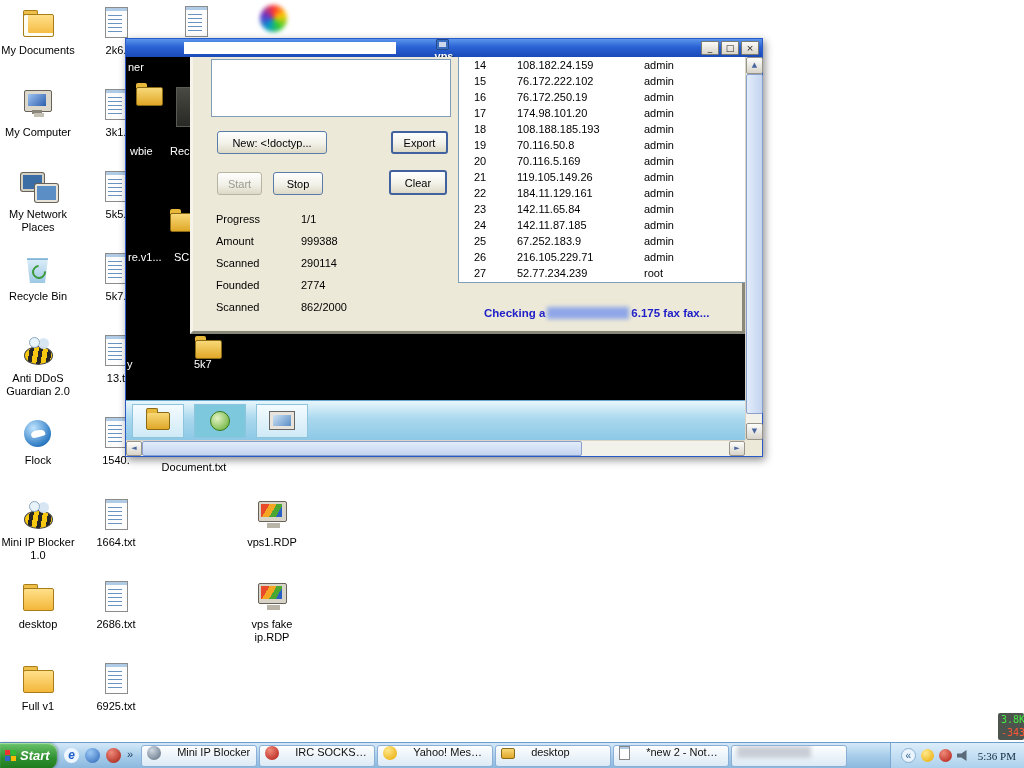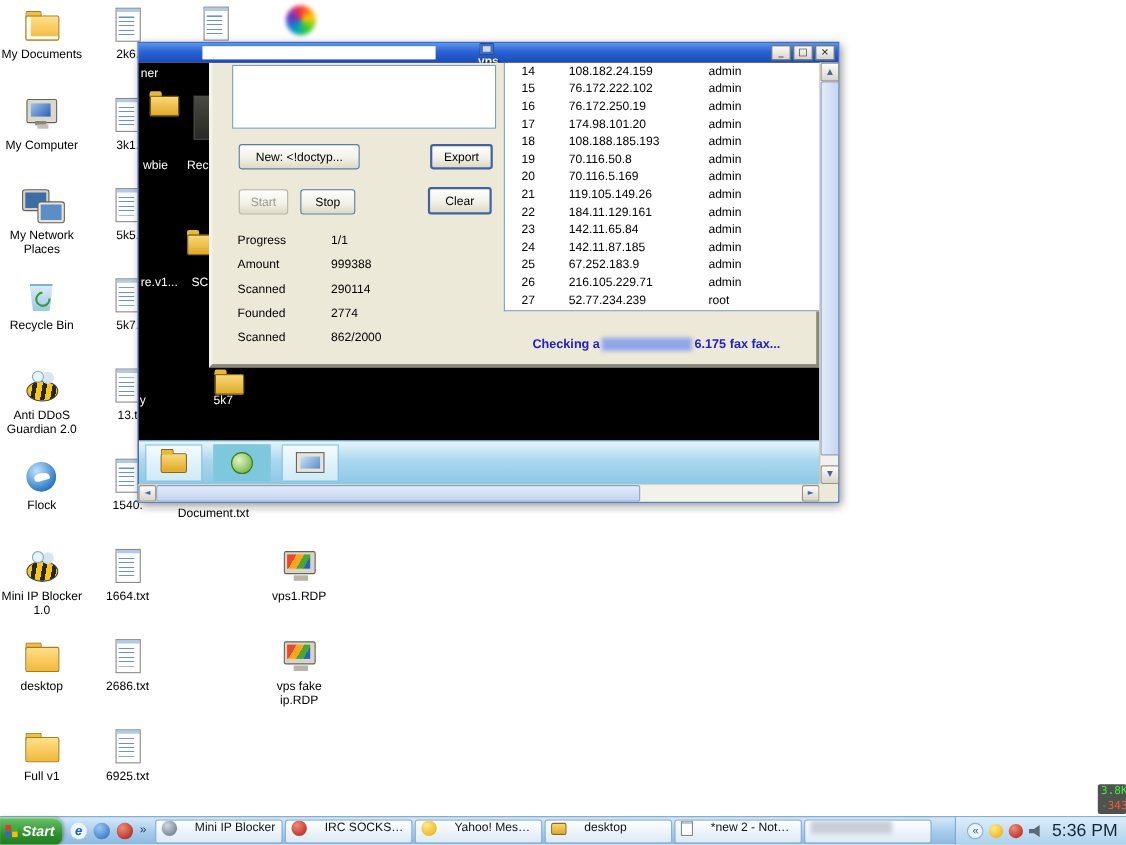--- a/index.html
+++ b/index.html
@@ -126,21 +126,21 @@
   .ticon-folder { background:linear-gradient(180deg,#f8d878,#e0a828); border:1px solid #8a6a14; border-radius:2px; height:11px; margin-top:2px; }
   .ticon-notepad { background:#fff; border:1px solid #888; width:11px; height:14px; box-shadow:inset 0 2px 0 #b0cbe6; }
   .ticon-censored { width:74px; height:12px; background:#c9ced6; filter:blur(2px); }
   .tbtn-label { overflow:hidden; text-overflow:ellipsis; }
   .tray { margin-left:auto; height:26px; display:flex; align-items:center; gap:5px; padding:0 8px 0 10px; background:linear-gradient(180deg,#dcedfa,#abd0ec); border-left:1px solid #7aa8d0; flex:0 0 auto; }
   .tray-chevron { width:15px; height:15px; border-radius:50%; background:#eaf4fc; border:1px solid #88aed2; font-size:10px; line-height:13px; text-align:center; color:#2a5a8c; }
   .tri { width:13px; height:13px; border-radius:50%; }
   .tri-yahoo { background:radial-gradient(circle at 35% 30%,#ffe88a,#e8a800); }
   .tri-red { background:radial-gradient(circle at 35% 30%,#f08a7a,#b01a10); }
   .tri-speaker { border-radius:0; background:#5a6a78; clip-path:polygon(0 35%,35% 35%,75% 8%,75% 92%,35% 65%,0 65%); }
-  .clock { font-size:16px; color:#10283c; padding-left:3px; }
+  .clock { font-size:11px; color:#10283c; padding-left:3px;font-family:Liberation Serif, serif; }
 
   
   .netmeter { position:absolute; right:0; top:713px; width:26px; padding:1px 3px; background:rgba(8,16,8,.72); border-radius:2px; text-align:right; font-family:"DejaVu Sans Mono",monospace; font-size:10px; line-height:1.25; }
   .net-up { color:#44ee44; }
   .net-down { color:#ff5533; }
 </style>
 </head>
 <body>
 
 <div id="screen">

